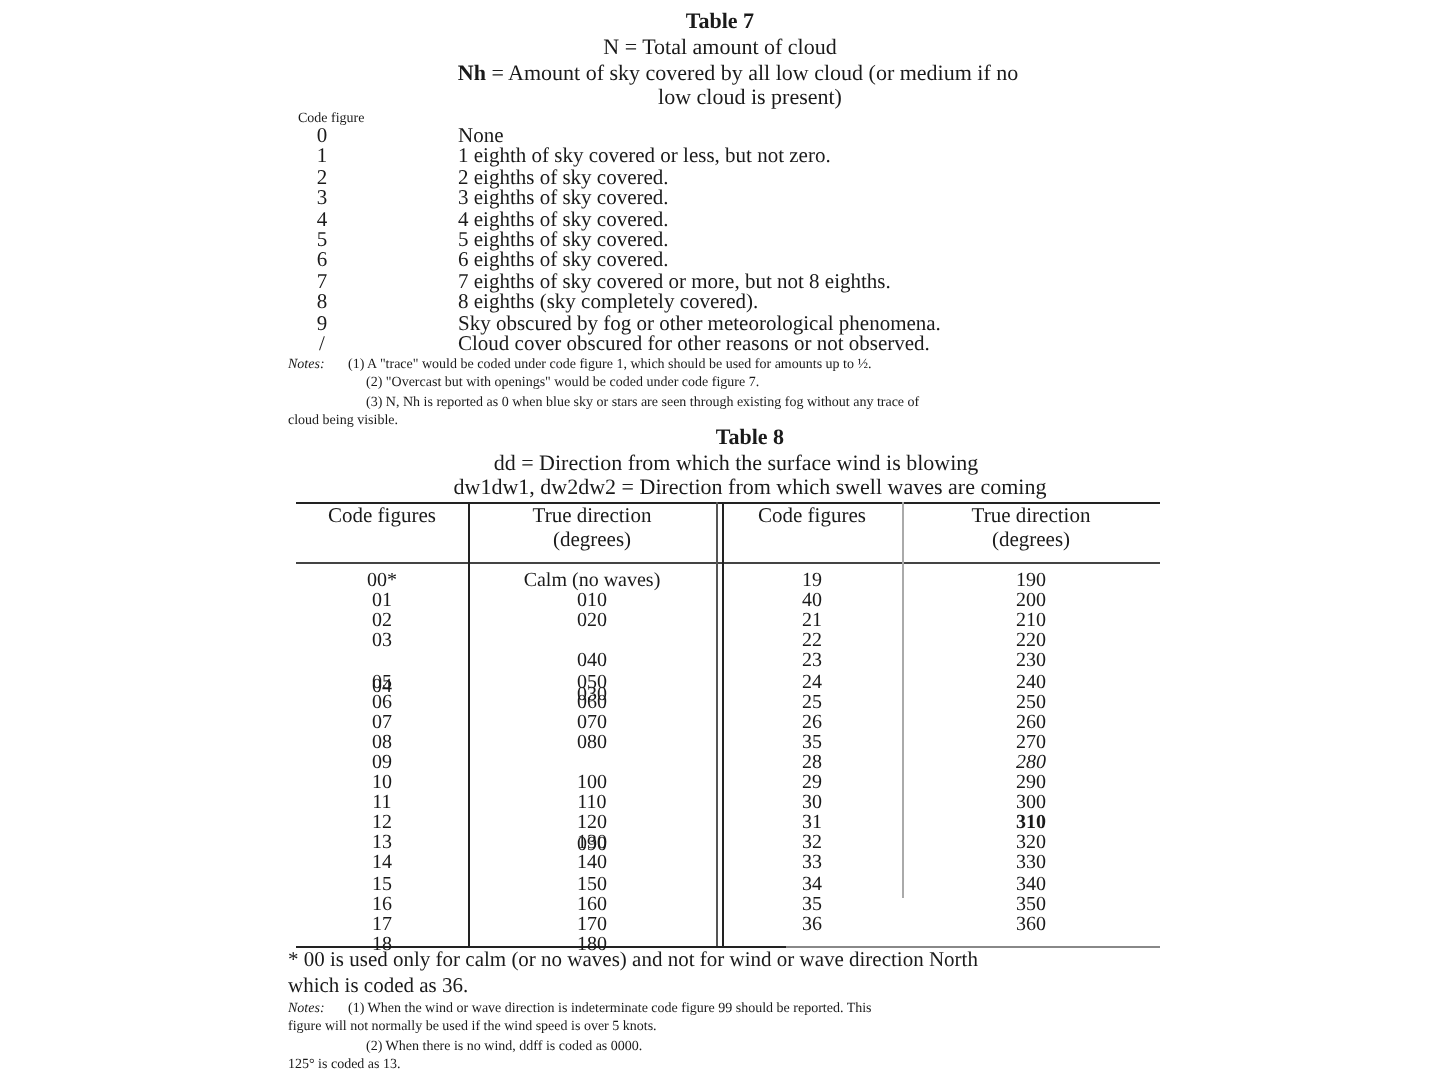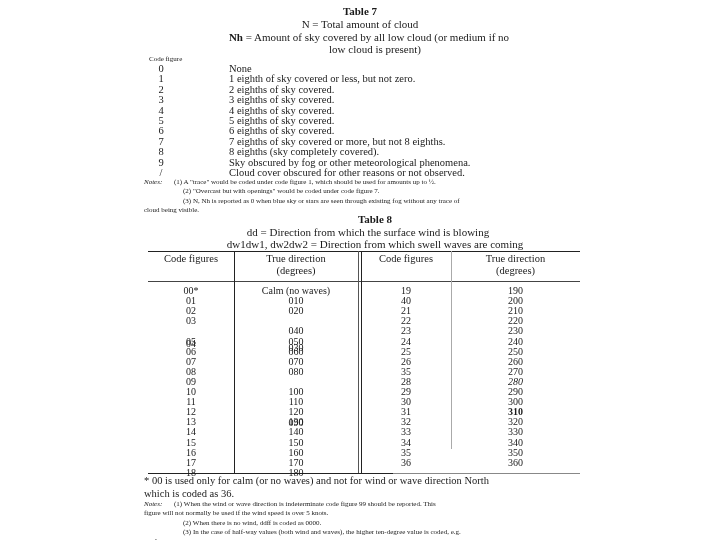--- a/index.html
+++ b/index.html
@@ -216,16 +216,15 @@
 
   <div class="t8-foot">
     <div>* 00 is used only for calm (or no waves) and not for wind or wave direction North</div>
     <div>which is coded as 36.</div>
   </div>
 
   <div class="t8-notes">
     <div><span class="lbl">Notes:</span><span>(1)  When the wind or wave direction is indeterminate code figure 99 should be reported. This</span></div>
     <div>figure will not normally be used if the wind speed is over 5 knots.</div>
     <div class="ind">(2)  When there is no wind, ddff is coded as 0000.</div>
-    <div class="ind">(3)  In the case of half-way values (both wind and waves), the higher ten-degree value is coded, e.g.</div>
     <div>125° is coded as 13.</div>
   </div>
 </div>
 
 </body></html>

